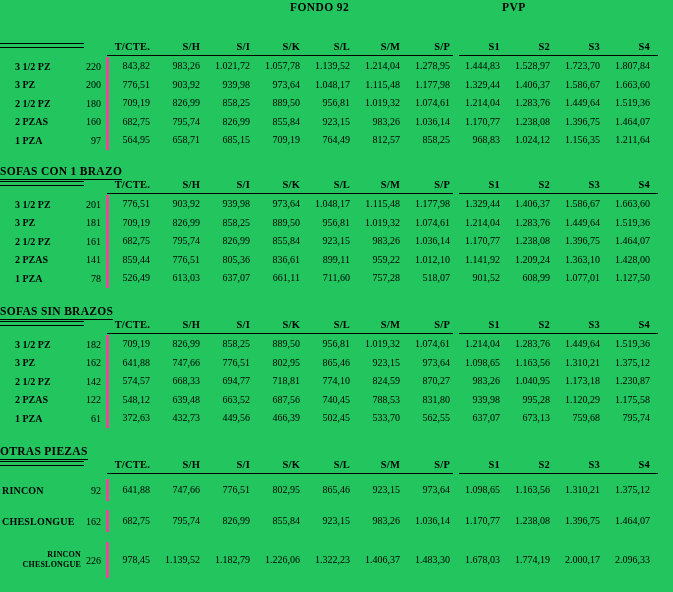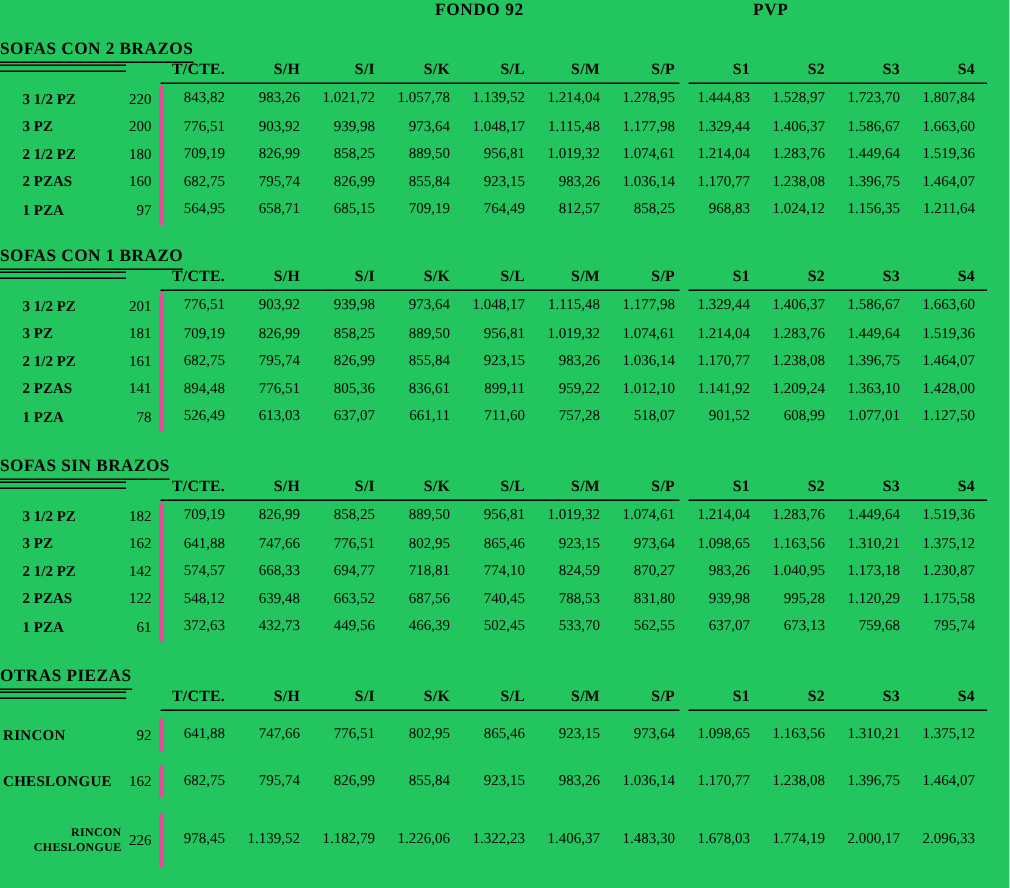--- a/index.html
+++ b/index.html
@@ -51,21 +51,20 @@
 </head>
 <body>
 
 <div class="page">
   <div class="top-head">
     <span class="fondo-h">FONDO 92</span>
     <span class="pvp-h">PVP</span>
   </div>
 
 <div class="section sec-0">
-    <span class="sec-title">SOFAS CON 2 BRAZOS</span>
     <div class="double-rule"></div>
     <div class="header-row">
       <div class="hspacer"></div>
     <div class="hcell">T/CTE.</div>
         <div class="hcell">S/H</div>
         <div class="hcell">S/I</div>
         <div class="hcell">S/K</div>
         <div class="hcell">S/L</div>
         <div class="hcell">S/M</div>
         <div class="hcell">S/P</div>
@@ -215,21 +214,21 @@
           <div class="val">983,26</div>
           <div class="val">1.036,14</div>
           <div class="val">1.170,77</div>
           <div class="val">1.238,08</div>
           <div class="val">1.396,75</div>
           <div class="val">1.464,07</div>
         </div>
         <div class="row">
     <div class="label">2 PZAS</div>
     <div class="fondo">141</div>
-  <div class="val first">894,48</div>
+  <div class="val first">859,44</div>
           <div class="val">776,51</div>
           <div class="val">805,36</div>
           <div class="val">836,61</div>
           <div class="val">899,11</div>
           <div class="val">959,22</div>
           <div class="val">1.012,10</div>
           <div class="val">1.141,92</div>
           <div class="val">1.209,24</div>
           <div class="val">1.363,10</div>
           <div class="val">1.428,00</div>

